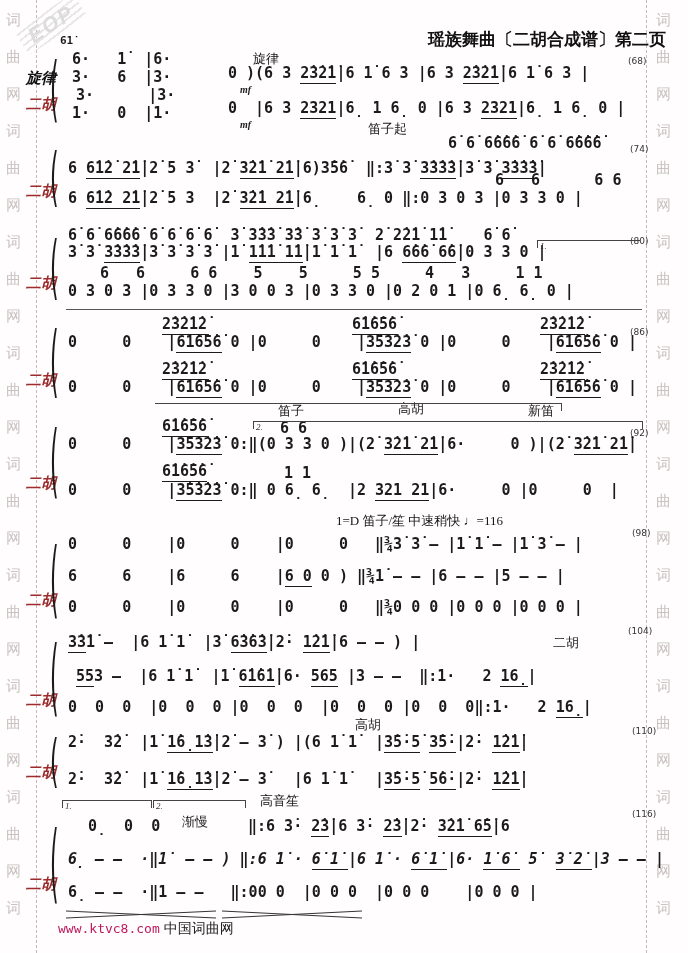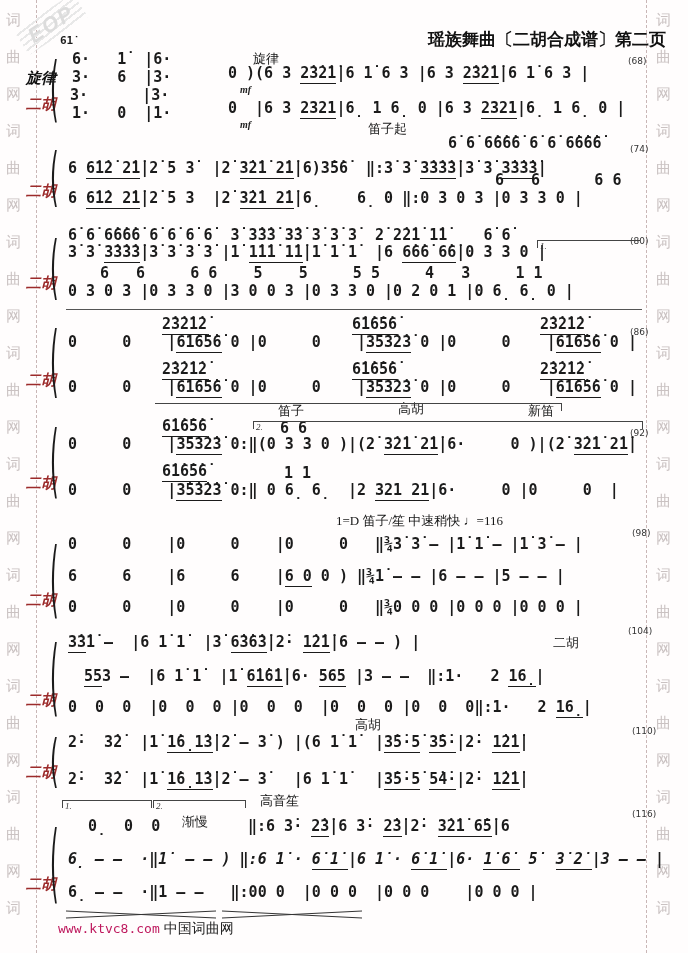--- a/index.html
+++ b/index.html
@@ -92,21 +92,21 @@
 词</div>
   <div id="eop">EOP</div>
   <div id="title">瑶族舞曲〔二胡合成谱〕第二页</div>
   <div id="score">
       <div class="row c" style="left: 60px; top: 34px;">6̇1̇</div>
       <div class="row a" style="left: 253px; top: 50px;">旋律</div>
       <div class="row lab" style="left: 26px; top: 69px;">旋律</div>
       <div class="row labr" style="left: 26px; top: 95px;">二胡</div>
       <div class="row n" style="left: 72px; top: 50px;">6·   1̇  |6·</div>
       <div class="row n" style="left: 72px; top: 68px;">3·   6  |3·</div>
-      <div class="row n" style="left: 70px; top: 86px; text-align: center;">3·      |3·</div>
+      <div class="row n" style="left: 76px; top: 86px; text-align: center;">3·      |3·</div>
       <div class="row n" style="left: 72px; top: 104px;">1·   0  |1·</div>
       <div class="row n" style="left: 228px; top: 64px;">0 )(6 3 <span class="bm">2̇3̇2̇1̇</span>|6 1̇ 6 3 |6 3 <span class="bm">2̇3̇2̇1̇</span>|6 1̇ 6 3 |</div>
       <div class="row dyn" style="left: 240px; top: 84px;">mf</div>
       <div class="row n" style="left: 228px; top: 99px;">0  |6 3 <span class="bm">2321</span>|6̣ 1 6̣ 0 |6 3 <span class="bm">2321</span>|6̣ 1 6̣ 0 |</div>
       <div class="row dyn" style="left: 240px; top: 119px;">mf</div>
       <div class="row m" style="left: 628px; top: 56px;">(68)</div>
       <div class="row a" style="left: 368px; top: 120px;">笛子起</div>
       <div class="row n" style="left: 448px; top: 134px;">6̇ 6̇ 6̇6̇6̇6̇ 6̇ 6̇ 6̇6̇6̇6̇</div>
       <div class="row n" style="left: 68px; top: 136px; margin-top: 23px;">6 <span class="bm">6̇1̇2̇ 2̇1̇</span>|2̇ 5 3̇  |2̇ <span class="bm">3̇2̇1̇ 2̇1̇</span>|6)3̇5̇6̇  ‖:3̇ 3̇ <span class="bm">3̇3̇3̇3̇</span>|3̇ 3̇ <span class="bm">3̇3̇3̇3̇</span>|</div>
       <div class="row m" style="left: 630px; top: 144px;">(74)</div>
@@ -142,28 +142,28 @@
       <div class="row n" style="left: 68px; top: 481px;">0     0    |<span class="bm">3̇5̇3̇2̇3̇</span> 0:‖ 0 6̣ 6̣  |2 <span class="bm">321 21</span>|6·     0 |0     0  |</div>
       <div class="row a" style="left: 336px; top: 512px;">1=D 笛子/笙 中速稍快 ♩=116</div>
       <div class="row n" style="left: 68px; top: 535px;">0     0    |0     0    |0     0   ‖¾3̇ 3̇ – |1̇ 1̇ – |1̇ 3̇ – |</div>
       <div class="row m" style="left: 632px; top: 528px;">(98)</div>
       <div class="row n" style="left: 68px; top: 567px;">6     6    |6     6    |<span class="bm">6 0</span> 0 ) ‖¾1̇ – – |6 – – |5 – – |</div>
       <div class="row labr" style="left: 26px; top: 591px;">二胡</div>
       <div class="row n" style="left: 68px; top: 598px;">0     0    |0     0    |0     0   ‖¾0 0 0 |0 0 0 |0 0 0 |</div>
       <div class="row n" style="left: 68px; top: 633px;"><span class="bm">3̇3̇</span>1̇ –  |6 1̇ 1̇  |3̇ <span class="bm">6̇3̇6̇3̇</span>|2̇· <span class="bm">1̇2̇1̇</span>|6 – – ) |</div>
       <div class="row a" style="left: 553px; top: 634px;">二胡</div>
       <div class="row m" style="left: 628px; top: 626px;">(104)</div>
-      <div class="row n" style="left: 84px; top: 667px;"><span class="bm">55</span>3 –  |6 1̇ 1̇  |1̇ <span class="bm">6̇1̇6̇1̇</span>|6· <span class="bm">565</span> |3 – –  ‖:1·   2 <span class="bm">16̣</span>|</div>
+      <div class="row n" style="left: 76px; top: 667px;"><span class="bm">55</span>3 –  |6 1̇ 1̇  |1̇ <span class="bm">6̇1̇6̇1̇</span>|6· <span class="bm">565</span> |3 – –  ‖:1·   2 <span class="bm">16̣</span>|</div>
       <div class="row labr" style="left: 26px; top: 691px;">二胡</div>
       <div class="row n" style="left: 68px; top: 698px;">0  0  0  |0  0  0 |0  0  0  |0  0  0 |0  0  0‖:1·   2 <span class="bm">16̣</span>|</div>
       <div class="row a" style="left: 355px; top: 716px;">高胡</div>
       <div class="row n" style="left: 68px; top: 733px;">2̇·  3̇2̇  |1̇ <span class="bm">1̇6̣1̇3̇</span>|2̇ – 3̇ ) |(6 1̇ 1̇  |<span class="bm">3̇5̇·5̇</span> <span class="bm">3̇5̇·</span>|2̇· <span class="bm">1̇2̇1̇</span>|</div>
       <div class="row m" style="left: 632px; top: 726px;">(110)</div>
       <div class="row labr" style="left: 26px; top: 763px;">二胡</div>
-      <div class="row n" style="left: 68px; top: 770px;">2̇·  3̇2̇  |1̇ <span class="bm">1̇6̣1̇3̇</span>|2̇ – 3̇   |6 1̇ 1̇   |<span class="bm">3̇5̇·5̇</span> <span class="bm">5̇4̇·</span>|2̇· <span class="bm">1̇2̇1̇</span>|</div>
+      <div class="row n" style="left: 68px; top: 770px;">2̇·  3̇2̇  |1̇ <span class="bm">1̇6̣1̇3̇</span>|2̇ – 3̇   |6 1̇ 1̇   |<span class="bm">3̇5̇·5̇</span> <span class="bm">5̇6̇·</span>|2̇· <span class="bm">1̇2̇1̇</span>|</div>
       <div class="row a" style="left: 260px; top: 792px;">高音笙</div>
       <div class="row n" style="left: 88px; top: 817px;">0̣  0  0</div>
       <div class="row a" style="left: 182px; top: 813px;">渐慢</div>
       <div class="row n" style="left: 248px; top: 817px;">‖:6 3̇· <span class="bm">2̇3̇</span>|6 3̇· <span class="bm">2̇3̇</span>|2̇· <span class="bm">3̇2̇1̇ 6̇5̇</span>|6</div>
       <div class="row m" style="left: 632px; top: 809px;">(116)</div>
       <div class="row n" style="left: 68px; top: 850px; font-style: italic;">6̣ – –  ·‖1̇ – – ) ‖:6 1̇· <span class="bm">6̇1̇</span>|6 1̇· <span class="bm">6̇1̇</span>|6· <span class="bm">1̇6̇</span> 5̇ <span class="bm">3̇2̇</span>|3 – – |</div>
       <div class="row labr" style="left: 26px; top: 875px;">二胡</div>
       <div class="row n" style="left: 68px; top: 883px;">6̣ – –  ·‖1 – –   ‖:00 0  |0 0 0  |0 0 0    |0 0 0 |</div>
       <span class="brace" style="left: 50px; top: 46px; transform: scale(0.55, 1.8);">(</span>
       <span class="brace" style="left: 50px; top: 140px; transform: scale(0.55, 1.6);">(</span>

